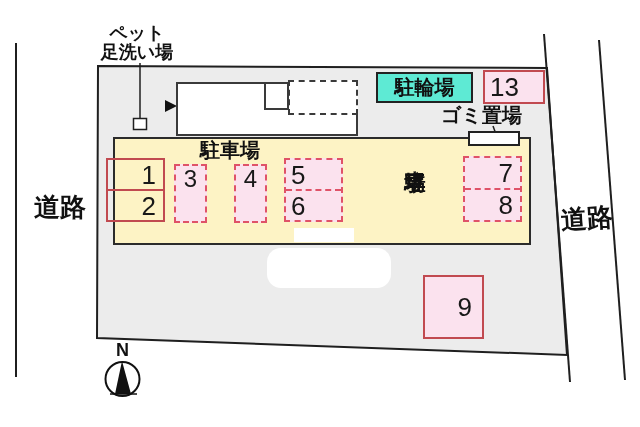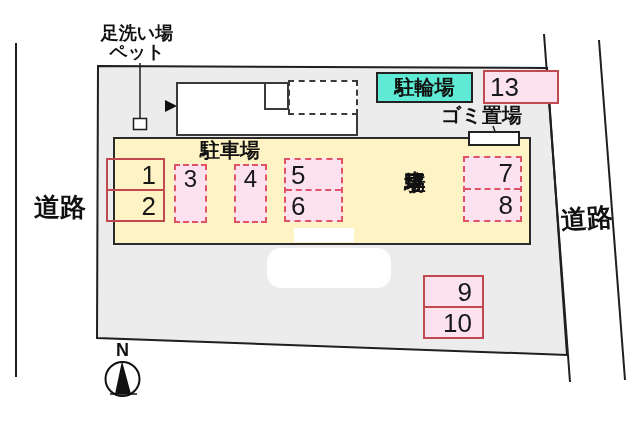--- a/index.html
+++ b/index.html
@@ -104,40 +104,37 @@
     <div class="pcell num-right">
         <span>7</span>
       </div>
     <div class="pcell num-right div-dash">
         <span>8</span>
       </div>
   </div>
 
   <div class="abs lbl center" style="left:376px;top:72px;width:97px;height:31px;background:#5eead4;border:2px solid #222;font-size:20px;line-height:27px;"><span>駐輪場</span></div>
 
-  <div class="abs pinkbg" style="left:483px;top:70px;width:76px;height:34px;border:2px solid var(--red-solid);display:flex;align-items:center;padding-left:5px;font-size:26px;color:var(--num);line-height:1;">
+  <div class="abs pinkbg" style="left:483px;top:70px;width:62px;height:34px;border:2px solid var(--red-solid);display:flex;align-items:center;padding-left:5px;font-size:26px;color:var(--num);line-height:1;">
       <span>13</span>
     </div>
 
   <div class="abs lbl right" style="left:418px;top:105px;width:104px;font-size:20px;">ゴミ置場</div>
   <div class="abs" style="left:468px;top:131px;width:52px;height:15px;background:#fff;border:2px solid #222;"></div>
 
   <div class="abs pair solid pinkbg" style="left:423px;top:275px;width:61px;height:64px;">
     <div class="pcell num-right" style="padding-right:10px;">
         <span>9</span>
       </div>
-    <div class="pcell num-right div-solid" style="padding-right:10px;">
-        <span>10</span>
-      </div>
   </div>
 
 
   <div class="abs lbl center" style="left:95px;top:24px;width:84px;font-size:18px;">
+    <div>ペット</div>
     <div>足洗い場</div>
-    <div>ペット</div>
   </div>
 
   <div class="abs lbl" style="left:34px;top:194px;font-size:26px;">道路</div>
   <div class="abs lbl" style="left:561px;top:207px;font-size:26px;transform:rotate(-4deg);transform-origin:left center;">道路</div>
 
   <div class="abs lbl center" style="left:109px;top:341px;width:27px;font-size:18px;">N</div>
 
 </div>
 
 </body></html>

